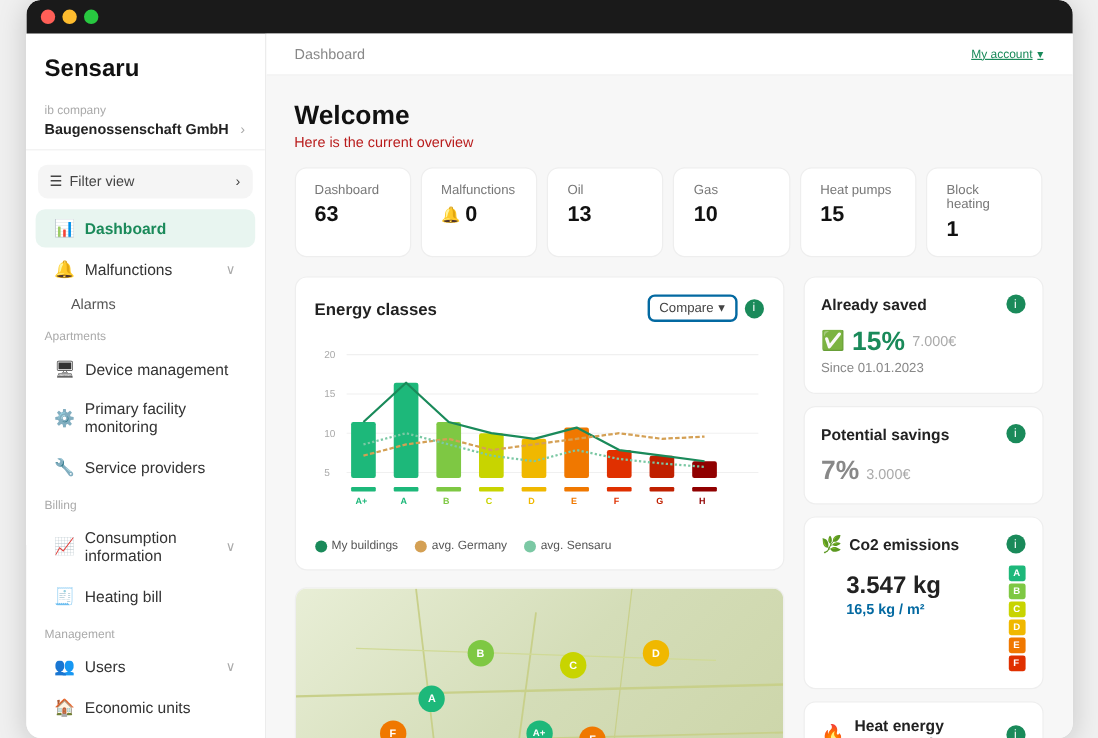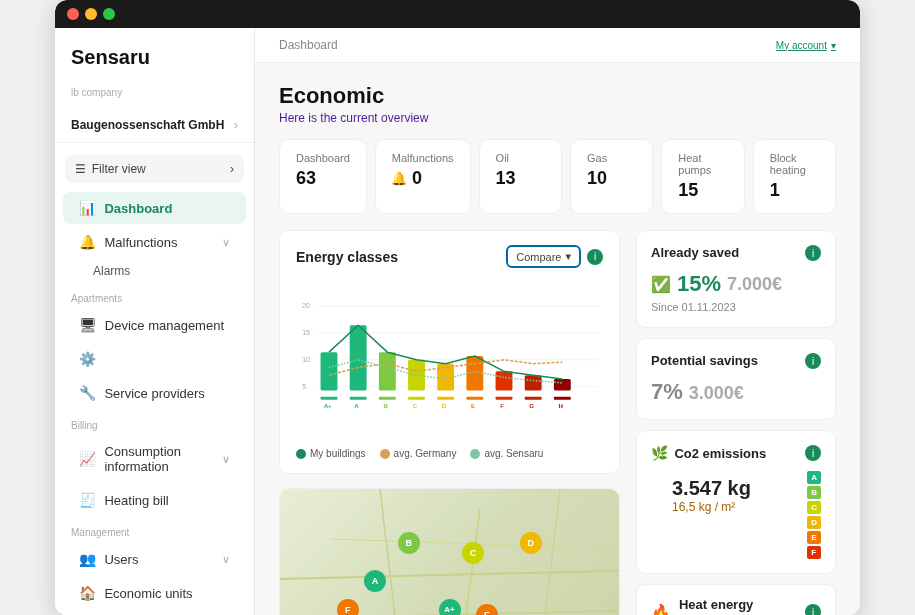--- a/index.html
+++ b/index.html
@@ -1,46 +1,46 @@
 <!DOCTYPE html>
 <html><head>
   <meta charset="utf-8">
   <style>
     * { box-sizing: border-box; margin: 0; padding: 0; }
     body { font-family: -apple-system, BlinkMacSystemFont, 'Segoe UI', sans-serif; background: #f0f0f0; display: flex; align-items: center; justify-content: center; min-height: 100vh; }
-    .window { width: 805px; height: 615px; background: #fff; border-radius: 12px; overflow: hidden; display: flex; flex-direction: column; box-shadow: 0 4px 24px rgba(0,0,0,0.18); }
+    .window { width: 872px; height: 615px; background: #fff; border-radius: 12px; overflow: hidden; display: flex; flex-direction: column; box-shadow: 0 4px 24px rgba(0,0,0,0.18); }
     .title-bar { background: #1a1a1a; height: 28px; display: flex; align-items: center; padding: 0 12px; gap: 6px; border-radius: 12px 12px 0 0; flex-shrink: 0; }
     .title-bar-dot { width: 12px; height: 12px; border-radius: 50%; }
     .dot-red { background: #ff5f57; }
     .dot-yellow { background: #febc2e; }
     .dot-green { background: #28c840; }
     .app-body { display: flex; flex: 1; overflow: hidden; }
     
     .sidebar { width: 200px; background: #fff; border-right: 1px solid #e8e8e8; display: flex; flex-direction: column; flex-shrink: 0; overflow-y: auto; padding-bottom: 12px; }
     .sidebar-logo { padding: 18px 16px 12px; font-size: 20px; font-weight: 700; color: #111; }
     .sidebar-company { padding: 6px 16px 10px; border-bottom: 1px solid #f0f0f0; margin-bottom: 8px; }
-    .sidebar-company-label { font-size: 10px; color: #aaa; margin-bottom: 20px; }
+    .sidebar-company-label { font-size: 10px; color: #aaa; margin-bottom: 2px; }
     .sidebar-company-name { font-size: 12px; font-weight: 600; color: #222; }
     .sidebar-company-row { display: flex; align-items: center; justify-content: space-between; }
     .sidebar-chevron { color: #aaa; font-size: 12px; }
     .sidebar-filter { display: flex; align-items: center; justify-content: space-between; margin: 4px 10px 8px; padding: 7px 10px; background: #f5f5f5; border-radius: 8px; cursor: pointer; font-size: 12px; color: #444; }
     .sidebar-item { display: flex; align-items: center; justify-content: space-between; padding: 8px 16px; cursor: pointer; font-size: 13px; color: #333; border-radius: 8px; margin: 1px 8px; }
     .sidebar-item.active { background: #e8f5f0; color: #1a8a5a; font-weight: 600; }
     .sidebar-item-inner { display: flex; align-items: center; gap: 8px; }
     .sidebar-icon { font-size: 14px; }
     .sidebar-sub { padding: 5px 16px 5px 38px; font-size: 12px; color: #555; cursor: pointer; }
     .sidebar-section-label { font-size: 10px; color: #aaa; padding: 10px 16px 4px; text-transform: none; font-weight: 500; }
     
     .main { flex: 1; display: flex; flex-direction: column; overflow: hidden; background: #f7f7f7; }
     .topbar { background: #fff; padding: 10px 24px; display: flex; align-items: center; justify-content: space-between; border-bottom: 1px solid #eee; flex-shrink: 0; }
     .breadcrumb { font-size: 12px; color: #888; }
     .my-account { font-size: 10px; color: #1a8a5a; font-weight: 500; display: flex; align-items: center; gap: 4px; cursor: pointer; text-decoration: underline; }
     .content { flex: 1; overflow-y: auto; padding: 20px 24px; }
     .welcome-title { font-size: 22px; font-weight: 700; color: #111; margin-bottom: 2px; }
-    .welcome-sub { font-size: 12px; color: #4c1d95; margin-bottom: 14px; }
+    .welcome-sub { font-size: 12px; color: #b91c1c; margin-bottom: 14px; }
     
     .stats-row { display: flex; gap: 8px; margin-bottom: 16px; }
     .stat-card { background: #fff; border-radius: 10px; padding: 12px 16px; flex: 1; border: 1px solid #eee; }
     .stat-label { font-size: 11px; color: #777; margin-bottom: 4px; }
     .stat-value { font-size: 18px; font-weight: 700; color: #111; display: flex; align-items: center; gap: 4px; }
     
     .two-col { display: flex; gap: 16px; }
     .col-left { flex: 1; display: flex; flex-direction: column; gap: 14px; }
     .col-right { width: 200px; display: flex; flex-direction: column; gap: 10px; }
     
@@ -53,31 +53,31 @@
     .chart-wrap { position: relative; }
     .chart-legend { display: flex; gap: 14px; margin-top: 8px; }
     .legend-item { display: flex; align-items: center; gap: 4px; font-size: 10px; color: #555; }
     .legend-dot { width: 10px; height: 10px; border-radius: 50%; }
     
     .map-card { background: #fff; border-radius: 10px; overflow: hidden; border: 1px solid #eee; height: 170px; position: relative; }
     .map-bg { width: 100%; height: 100%; background: linear-gradient(135deg, #e8eed6 0%, #d4ddb8 50%, #ccd5a8 100%); position: relative; overflow: hidden; }
     .map-pin { position: absolute; width: 22px; height: 22px; border-radius: 50%; display: flex; align-items: center; justify-content: center; font-size: 9px; font-weight: 700; color: #fff; cursor: pointer; transform: translate(-50%, -50%); }
     
     .right-card { background: #fff; border-radius: 10px; padding: 14px 14px; border: 1px solid #eee; }
-    .right-card-header { display: flex; justify-content: space-between; margin-bottom: 10px; }
+    .right-card-header { display: flex; align-items: center; justify-content: space-between; margin-bottom: 10px; }
     .right-card-title { font-size: 13px; font-weight: 600; color: #222; }
     .savings-sub { font-size: 11px; color: #888; margin-top: 4px; }
     .check-circle { color: #1a8a5a; font-size: 16px; }
     .savings-pct { font-size: 22px; font-weight: 700; color: #1a8a5a; }
-    .savings-eur { font-size: 18px; color: #aaa; font-weight: 700; }
+    .savings-eur { font-size: 12px; color: #aaa; font-weight: 400; }
     .potential-val { font-size: 18px; color: #888; font-weight: 700; display: flex; align-items: baseline; gap: 6px; }
     .potential-pct { font-size: 22px; font-weight: 700; color: #888; }
     
     .co2-val { font-size: 20px; font-weight: 700; color: #222; margin-top: 6px; }
-    .co2-sub { font-size: 12px; color: #a16207; }
+    .co2-sub { font-size: 12px; color: #0369a1; font-weight: bold; }
     .co2-row { display: flex; align-items: flex-start; justify-content: space-between; margin-left: 21px; }
     .energy-bar { display: flex; flex-direction: column; gap: 2px; }
     .energy-bar-item { display: flex; align-items: center; gap: 3px; font-size: 8px; font-weight: 700; color: #fff; padding: 2px 4px; border-radius: 2px; }
     
     .heat-card { background: #fff; border-radius: 10px; padding: 12px 14px; border: 1px solid #eee; display: flex; align-items: center; gap: 8px; }
     .heat-icon { font-size: 16px; }
   </style>
 </head>
 <body>
 
@@ -129,20 +129,21 @@
       <div class="sidebar-item">
         <div class="sidebar-item-inner">
           <span class="sidebar-icon">🖥</span>
           <span>Device management</span>
         </div>
       </div>
 
       <div class="sidebar-item">
         <div class="sidebar-item-inner">
           <span class="sidebar-icon">⚙️</span>
+          <span>Primary facility monitoring</span>
         </div>
       </div>
 
       <div class="sidebar-item">
         <div class="sidebar-item-inner">
           <span class="sidebar-icon">🔧</span>
           <span>Service providers</span>
         </div>
       </div>
 
@@ -187,21 +188,21 @@
     <div class="main">
       <div class="topbar">
         <span class="breadcrumb">Dashboard</span>
         <div class="my-account">
           <span>My account</span>
           <span>▾</span>
         </div>
       </div>
 
       <div class="content">
-        <div class="welcome-title">Economic</div>
+        <div class="welcome-title">Welcome</div>
         <div class="welcome-sub">Here is the current overview</div>
 
         <div class="stats-row">
           <div class="stat-card">
             <div class="stat-label">Dashboard</div>
             <div class="stat-value">63</div>
           </div>
           <div class="stat-card">
             <div class="stat-label">Malfunctions</div>
             <div class="stat-value">
@@ -357,21 +358,21 @@
             <div class="right-card">
               <div class="right-card-header">
                 <span class="right-card-title">Already saved</span>
                 <div class="info-icon">i</div>
               </div>
               <div style="display:flex;align-items:center;gap:6px;margin-bottom:4px;">
                 <span class="check-circle">✅</span>
                 <span class="savings-pct">15%</span>
                 <span class="savings-eur">7.000€</span>
               </div>
-              <div class="savings-sub">Since 01.11.2023</div>
+              <div class="savings-sub">Since 01.01.2023</div>
             </div>
 
             <div class="right-card">
               <div class="right-card-header">
                 <span class="right-card-title">Potential savings</span>
                 <div class="info-icon">i</div>
               </div>
               <div class="potential-val">
                 <span class="potential-pct">7%</span>
                 <span class="savings-eur">3.000€</span>

